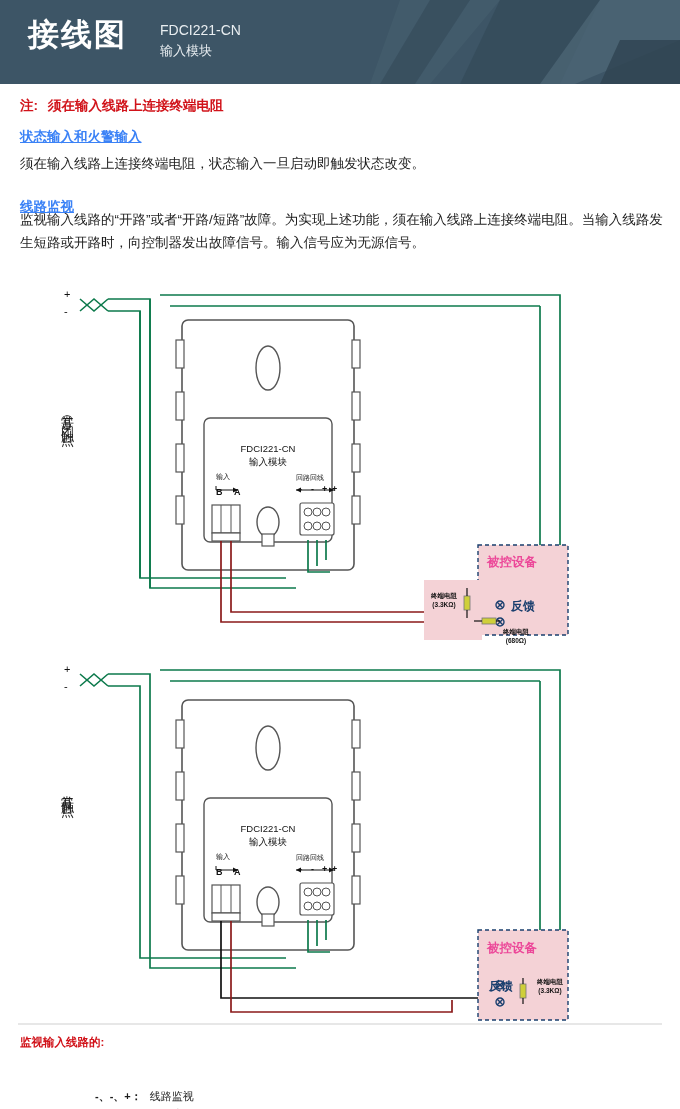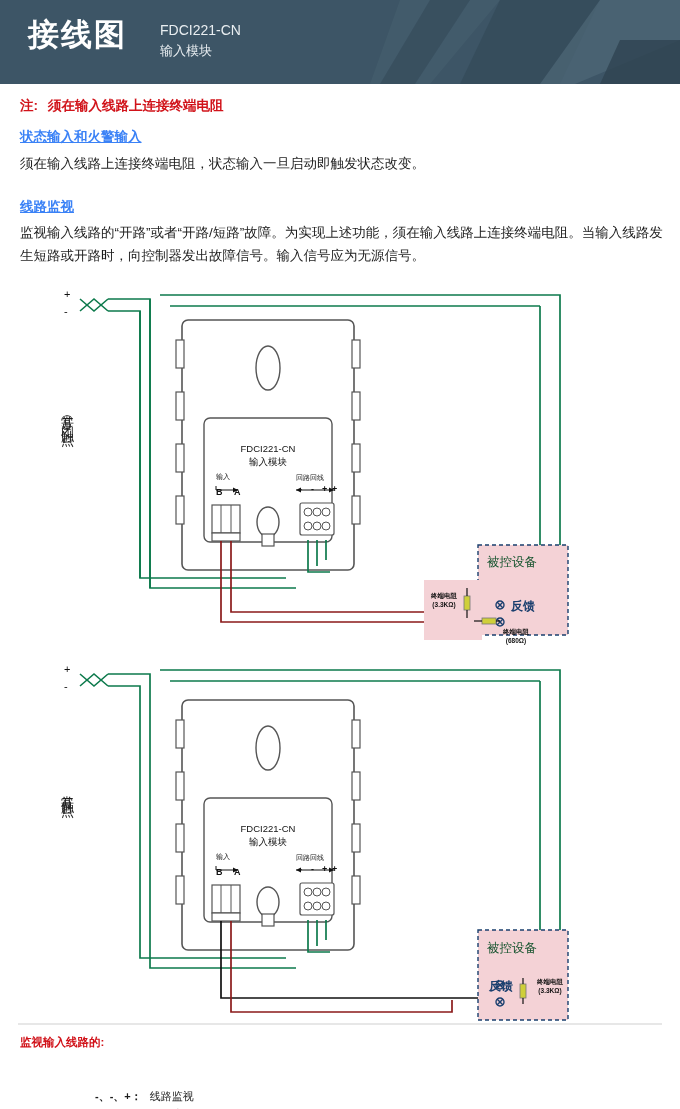--- a/index.html
+++ b/index.html
@@ -68,21 +68,21 @@
   }
   
   .mod-name{
     position:absolute;
     font-size:9.5px;color:#111;text-align:center;width:120px;
   }
   .tiny{position:absolute;font-size:7px;color:#111;}
   .tiny-b{position:absolute;font-size:9px;color:#111;font-weight:bold;}
   
   .devbox-title{
-    position:absolute;font-size:12.5px;font-weight:normal;color:#14532d;
+    position:absolute;font-size:12.5px;font-weight:bold;color:#ec4899;
   }
   .dev-fb{
     position:absolute;font-size:12px;font-weight:bold;color:#1a3f6e;
   }
   .res-lbl{position:absolute;font-size:6.5px;color:#111;text-align:center;font-weight:bold;line-height:8px;}
   .pm{position:absolute;font-size:11px;color:#111;}
 </style>
 </head>
 <body>
 
@@ -101,21 +101,21 @@
 </div>
 
 <div class="note">
   <span class="lbl">注:</span><span>须在输入线路上连接终端电阻</span>
 </div>
 
 <div class="h2" style="top:128px;">状态输入和火警输入</div>
 <div class="para" style="top:152px;">须在输入线路上连接终端电阻，状态输入一旦启动即触发状态改变。</div>
 
 <div class="h2" style="top:198px;">线路监视</div>
-<div class="para" style="top:208px;margin-top:13px;">监视输入线路的“开路”或者“开路/短路”故障。为实现上述功能，须在输入线路上连接终端电阻。当输入线路发生短路或开路时，向控制器发出故障信号。输入信号应为无源信号。</div>
+<div class="para" style="top:208px;">监视输入线路的“开路”或者“开路/短路”故障。为实现上述功能，须在输入线路上连接终端电阻。当输入线路发生短路或开路时，向控制器发出故障信号。输入信号应为无源信号。</div>
 
 <svg class="canvas" width="680" height="1109" viewBox="0 0 680 1109">
 
   <g>
     <rect x="182" y="320" width="172" height="250" rx="6" fill="#ffffff" stroke="#555" stroke-width="1.6"></rect>
 
     <rect x="176" y="340" width="8" height="28" fill="#ffffff" stroke="#555" stroke-width="1.2"></rect>
     <rect x="176" y="392" width="8" height="28" fill="#ffffff" stroke="#555" stroke-width="1.2"></rect>
     <rect x="176" y="444" width="8" height="28" fill="#ffffff" stroke="#555" stroke-width="1.2"></rect>
     <rect x="176" y="496" width="8" height="28" fill="#ffffff" stroke="#555" stroke-width="1.2"></rect>

